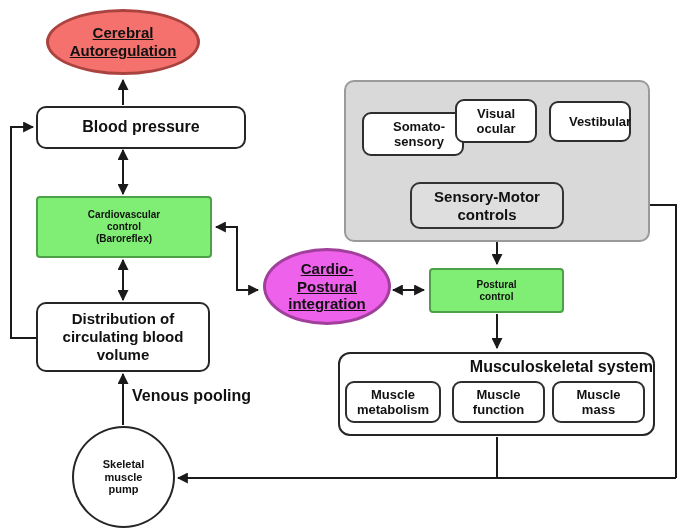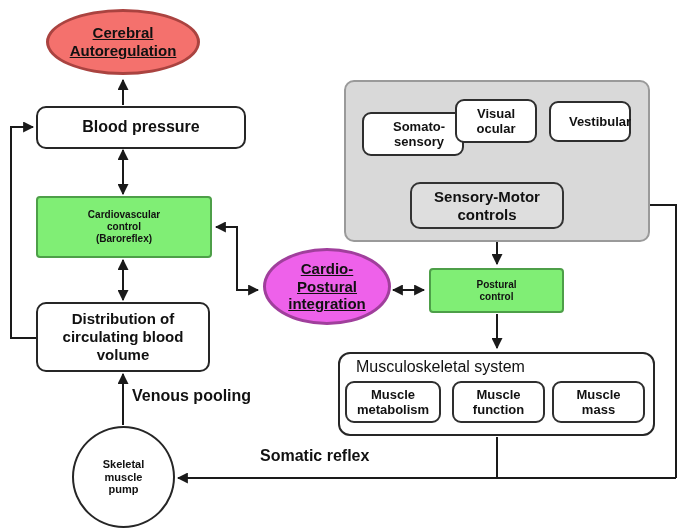--- a/index.html
+++ b/index.html
@@ -18,21 +18,21 @@
   .green{background:#80ee75;border:2px solid #4d9f48;border-radius:4px;font-size:10px;}
   .ellipse{border-radius:50%;font-size:15px;text-decoration:underline;}
   .red{background:#f4716d;border:3px solid #aa4340;}
   .magenta{background:#ee61ea;border:3px solid #a03f9c;}
   .circle{background:#ffffff;border:2px solid #262626;border-radius:50%;font-size:11px;}
   .panel{position:absolute;box-sizing:border-box;}
   .sensor-panel{background:#d9d9d9;border:2px solid #9a9a9a;border-radius:10px;}
   .smcbox{background:#dedede;border:2px solid #333333;border-radius:10px;font-size:15px;}
   .smallbox{background:#ffffff;border:2px solid #2e2e2e;border-radius:9px;font-size:13px;}
   .mskpanel{background:#ffffff;border:2px solid #262626;border-radius:12px;}
-  .msk-title{position:absolute;left:16px;right:0;top:4px;text-align:left;font-weight:normal;font-size:16px;}
+  .msk-title{position:absolute;left:9px;right:0;top:4px;text-align:right;font-weight:bold;font-size:16px;}
   .edge-label{position:absolute;font-weight:bold;font-size:16px;white-space:nowrap;}
   svg .edge{stroke:#1a1a1a;stroke-width:2;fill:none;}
 </style>
 </head>
 <body>
 
 <div class="stage">
 
   <svg class="layer" width="686" height="532">
     <defs>
@@ -130,15 +130,14 @@
 function</span>
   </div>
 
   <div class="node smallbox" style="left:552px;top:381px;width:93px;height:42px;">
     <span class="lbl">Muscle
 mass</span>
   </div>
 
   <div class="edge-label" style="left:132px;top:387px;">Venous pooling</div>
 
-  <div class="edge-label" style="left:260px;top:447px;">Somatic reflex</div>
 
 </div>
 
 </body></html>

